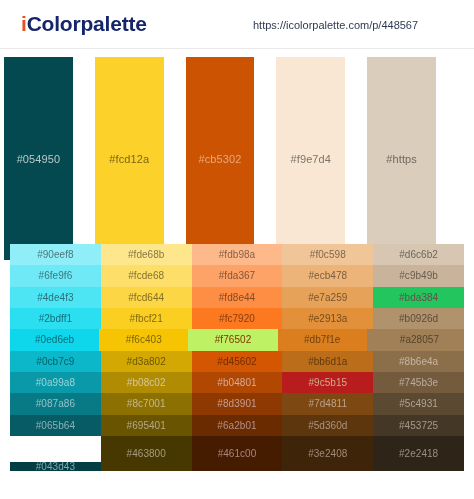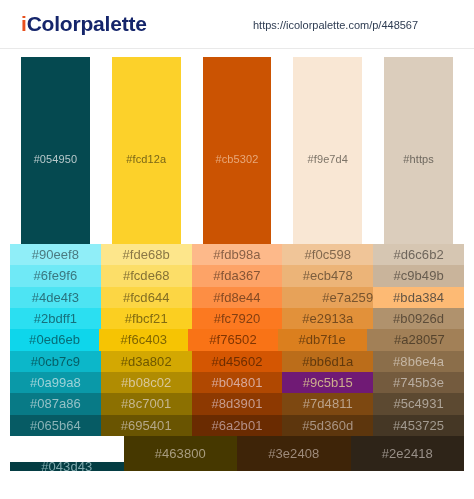--- a/index.html
+++ b/index.html
@@ -53,21 +53,21 @@
     top: 19px;
     font-size: 11px;
     color: #2e3c52;
     white-space: nowrap;
     line-height: 12px;
   }
 
   
   .main-strip {
     position: absolute;
-    left: 21px;
+    left: 4px;
     top: 57px;
     width: 432px;
     height: 203px;
     display: flex;
     gap: 22px;
   }
   .main-swatch {
     flex: 1 1 0;
     display: flex;
     align-items: center;
@@ -95,21 +95,21 @@
     display: flex;
   }
   .grid-cell {
     flex: 1 1 0;
     display: flex;
     align-items: center;
     justify-content: center;
     overflow: hidden;
   }
   .grid-cell .hexlabel {
-    font-size: 13px;
+    font-size: 10px;
     letter-spacing: 0.05px;
     white-space: nowrap;
     line-height: 9px;
   }
 </style>
 </head>
 <body>
 
 <div class="page">
 
@@ -176,24 +176,24 @@
       <div class="grid-row">
         <div class="grid-cell" style="background: rgb(77, 228, 243);">
           <span class="hexlabel" style="color: rgb(40, 115, 126);">#4de4f3</span>
         </div>
         <div class="grid-cell" style="background: rgb(252, 214, 68);">
           <span class="hexlabel" style="color: rgb(131, 110, 35);">#fcd644</span>
         </div>
         <div class="grid-cell" style="background: rgb(253, 142, 68);">
           <span class="hexlabel" style="color: rgb(133, 74, 35);">#fd8e44</span>
         </div>
-        <div class="grid-cell" style="background: rgb(231, 162, 89); justify-content: flex-end;">
+        <div class="grid-cell" style="background: rgb(231, 162, 89);">
           <span class="hexlabel" style="color: rgb(120, 84, 46);">#e7a259</span>
         </div>
-        <div class="grid-cell" style="background: #fdba74;">
+        <div class="grid-cell" style="background: #22c55e;">
           <span class="hexlabel" style="color: rgb(98, 84, 69);">#bda384</span>
         </div>
       </div>
       <div class="grid-row">
         <div class="grid-cell" style="background: rgb(43, 223, 241);">
           <span class="hexlabel" style="color: rgb(22, 112, 124);">#2bdff1</span>
         </div>
         <div class="grid-cell" style="background: rgb(251, 207, 33);">
           <span class="hexlabel" style="color: rgb(130, 107, 17);">#fbcf21</span>
         </div>
@@ -207,21 +207,21 @@
           <span class="hexlabel" style="color: rgb(92, 76, 57);">#b0926d</span>
         </div>
       </div>
       <div class="grid-row">
         <div class="grid-cell" style="background: rgb(14, 214, 235);">
           <span class="hexlabel" style="color: rgb(7, 109, 120);">#0ed6eb</span>
         </div>
         <div class="grid-cell" style="background: rgb(246, 196, 3);">
           <span class="hexlabel" style="color: rgb(127, 101, 2);">#f6c403</span>
         </div>
-        <div class="grid-cell" style="background: #f97316;">
+        <div class="grid-cell" style="background: #bef264;">
           <span class="hexlabel" style="color: rgb(128, 53, 2);">#f76502</span>
         </div>
         <div class="grid-cell" style="background: rgb(219, 127, 30);">
           <span class="hexlabel" style="color: rgb(114, 66, 15);">#db7f1e</span>
         </div>
         <div class="grid-cell" style="background: rgb(162, 128, 87); padding-left: 8px;">
           <span class="hexlabel" style="color: rgb(85, 67, 45);">#a28057</span>
         </div>
       </div>
       <div class="grid-row">
@@ -244,21 +244,21 @@
       <div class="grid-row">
         <div class="grid-cell" style="background: rgb(10, 153, 168);">
           <span class="hexlabel" style="color: rgb(157, 210, 216);">#0a99a8</span>
         </div>
         <div class="grid-cell" style="background: rgb(176, 140, 2);">
           <span class="hexlabel" style="color: rgb(216, 199, 155);">#b08c02</span>
         </div>
         <div class="grid-cell" style="background: rgb(176, 72, 1);">
           <span class="hexlabel" style="color: rgb(216, 169, 154);">#b04801</span>
         </div>
-        <div class="grid-cell" style="background: #701a75;">
+        <div class="grid-cell" style="background: #b91c1c;">
           <span class="hexlabel" style="color: rgb(205, 174, 141);">#9c5b15</span>
         </div>
         <div class="grid-cell" style="background: rgb(116, 91, 62);">
           <span class="hexlabel" style="color: rgb(185, 173, 160);">#745b3e</span>
         </div>
       </div>
       <div class="grid-row">
         <div class="grid-cell" style="background: rgb(8, 122, 134);">
           <span class="hexlabel" style="color: rgb(148, 193, 198);">#087a86</span>
         </div>
@@ -292,20 +292,23 @@
           <span class="hexlabel" style="color: rgb(162, 154, 144);">#453725</span>
         </div>
       </div>
       <div class="grid-row">
         <div class="grid-cell" style="background: rgb(4, 61, 67); margin-top: 26px;">
           <span class="hexlabel" style="color: rgb(128, 169, 173);">#043d43</span>
         </div>
         <div class="grid-cell" style="background: rgb(70, 56, 0);">
           <span class="hexlabel" style="color: rgb(168, 156, 127);">#463800</span>
         </div>
+        <div class="grid-cell" style="background: rgb(70, 28, 0);">
+          <span class="hexlabel" style="color: rgb(168, 134, 125);">#461c00</span>
+        </div>
         <div class="grid-cell" style="background: rgb(62, 36, 8);">
           <span class="hexlabel" style="color: rgb(158, 139, 123);">#3e2408</span>
         </div>
         <div class="grid-cell" style="background: rgb(46, 36, 24);">
           <span class="hexlabel" style="color: rgb(152, 143, 135);">#2e2418</span>
         </div>
       </div>
     </div>
 
 </div>

